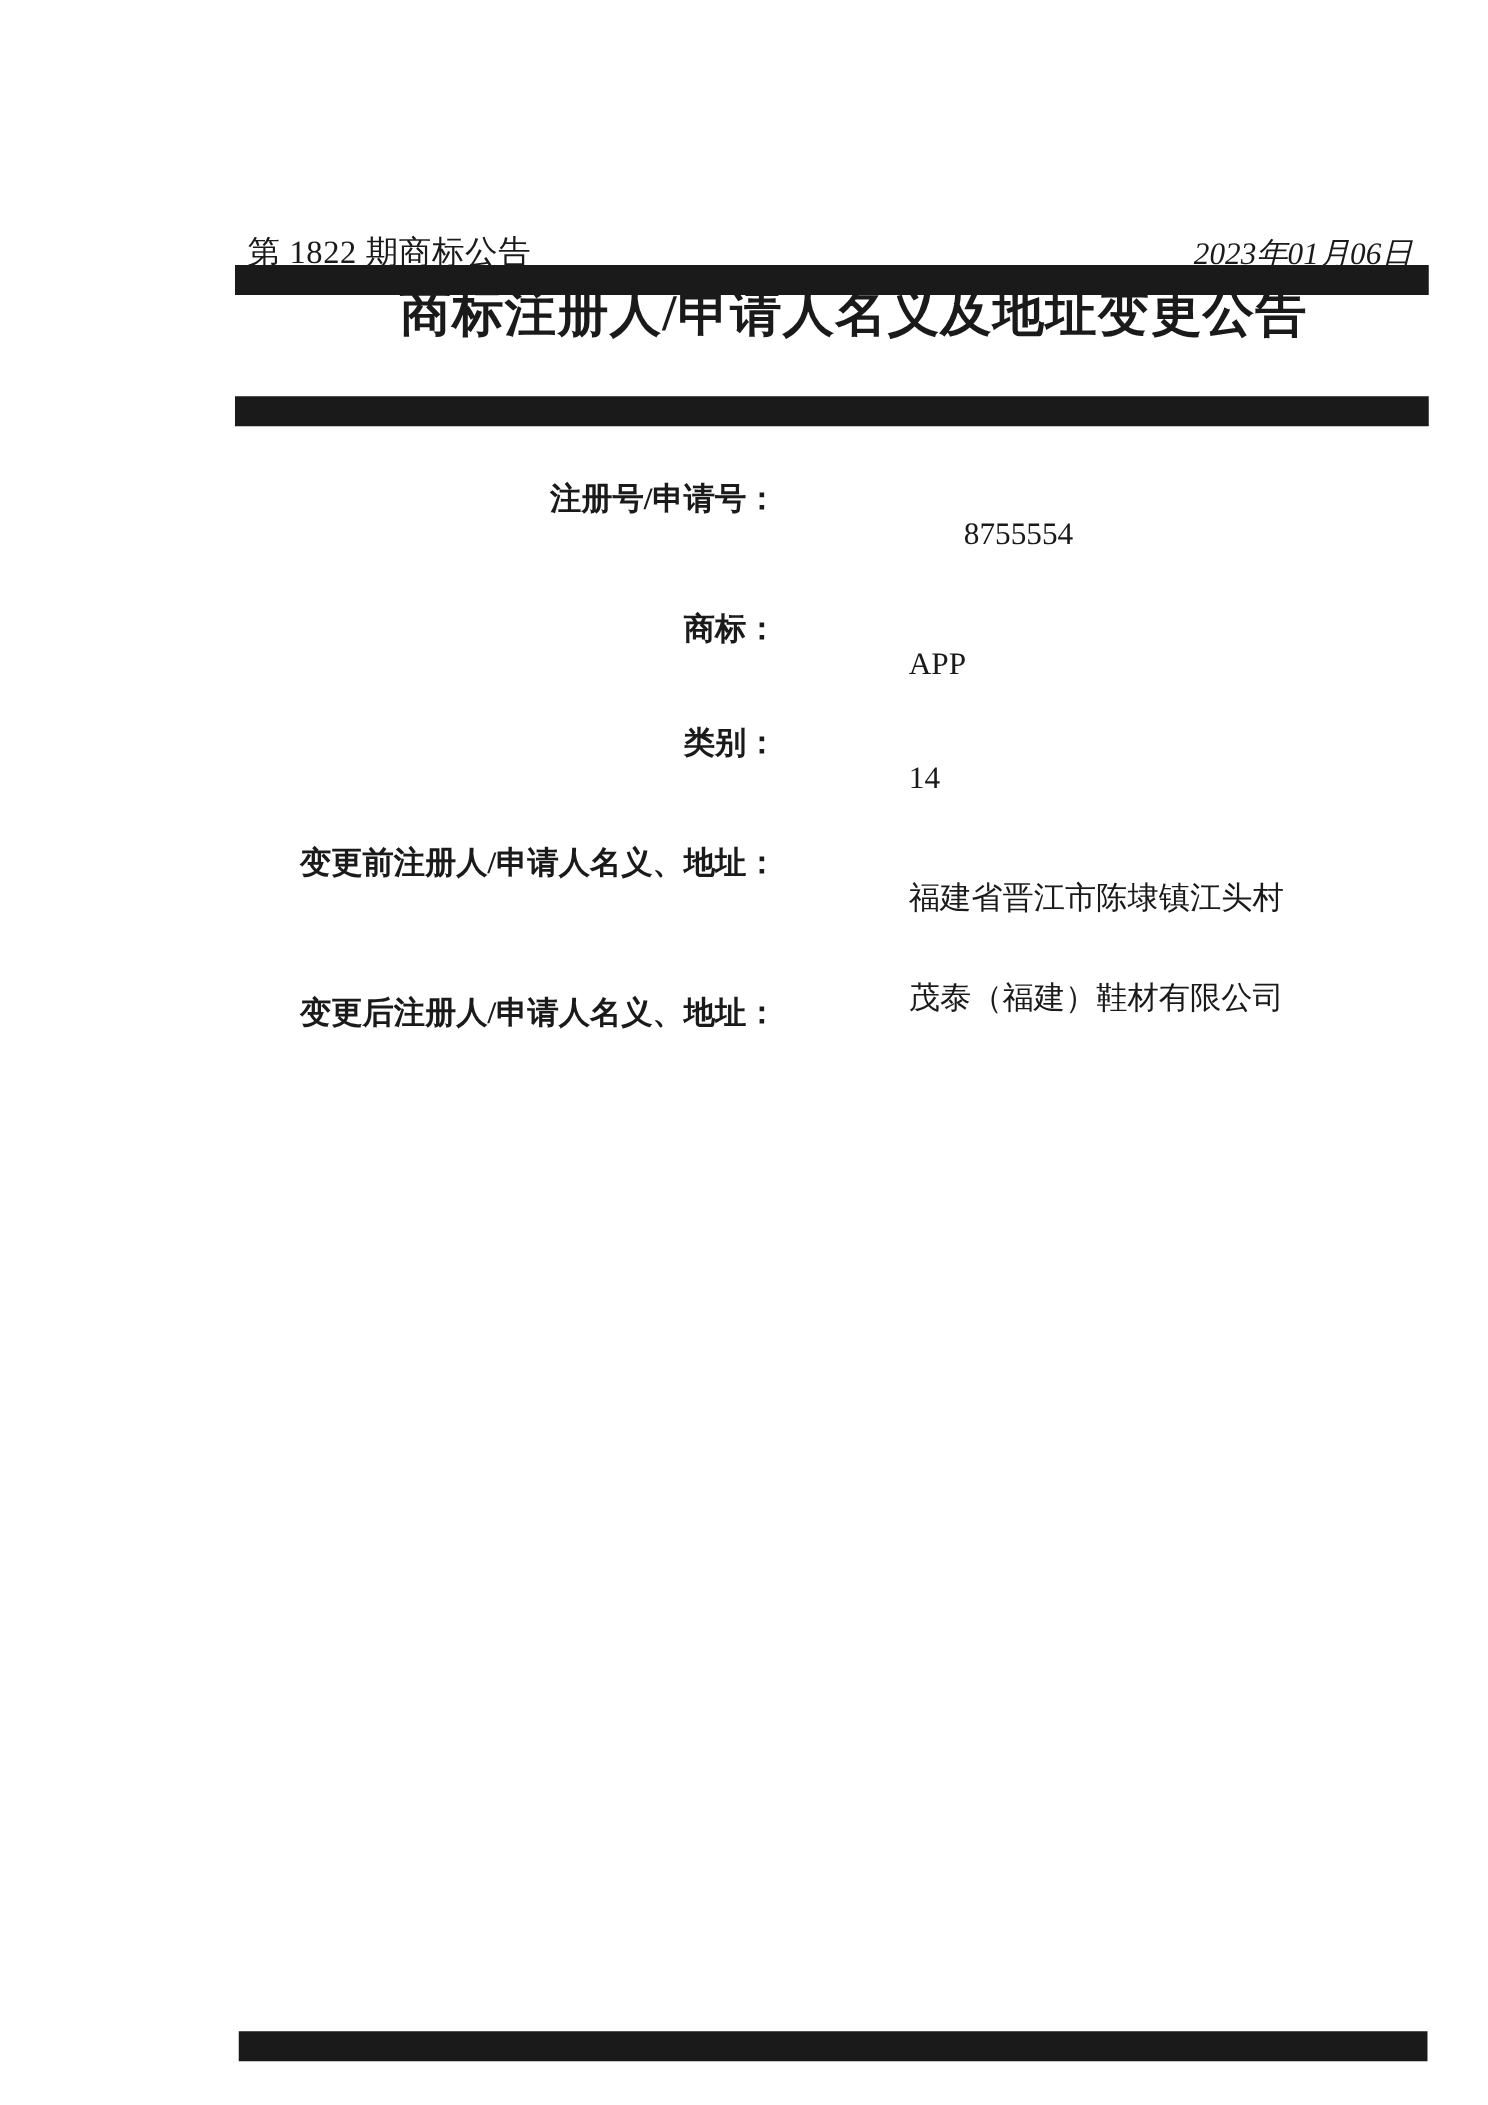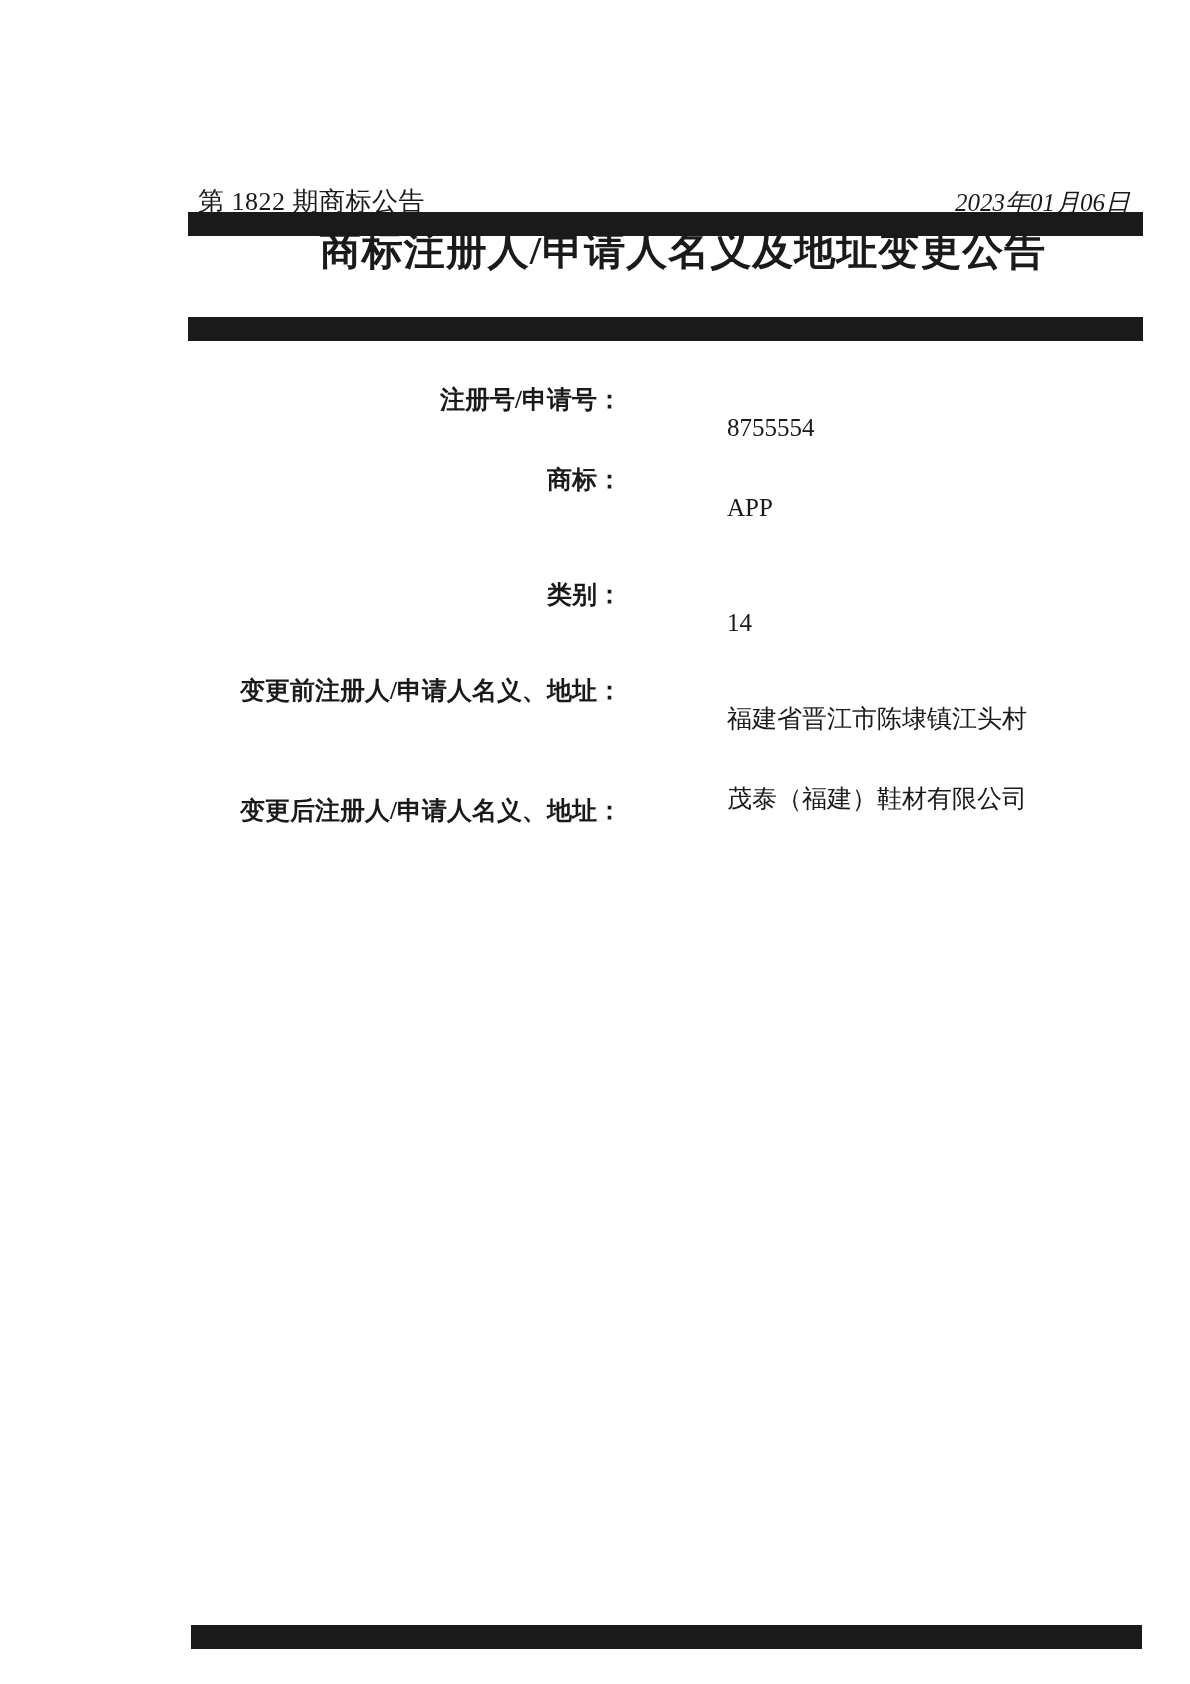--- a/index.html
+++ b/index.html
@@ -55,22 +55,22 @@
     white-space: nowrap;
   }
   
   .row {
     position: absolute;
     left: 98px;
     right: 90px;
     display: flex;
     align-items: flex-start;
   }
-  .row-1 { top: 252px; }
-  .row-2 { top: 332px; }
+  .row-1 { top: 252px; gap: 44px; }
+  .row-2 { top: 356px; }
   .row-3 { top: 447px; }
   .row-4 { top: 543px; }
   .row-5 { top: 663px; }
   .row .label {
     width: 420px;
     flex: 0 0 420px;
     text-align: right;
     font-weight: bold;
     font-size: 25px;
     line-height: 40px;

